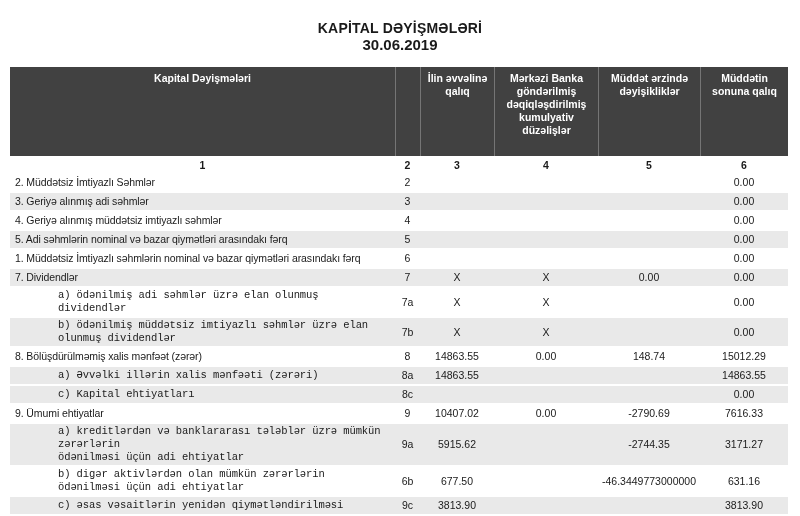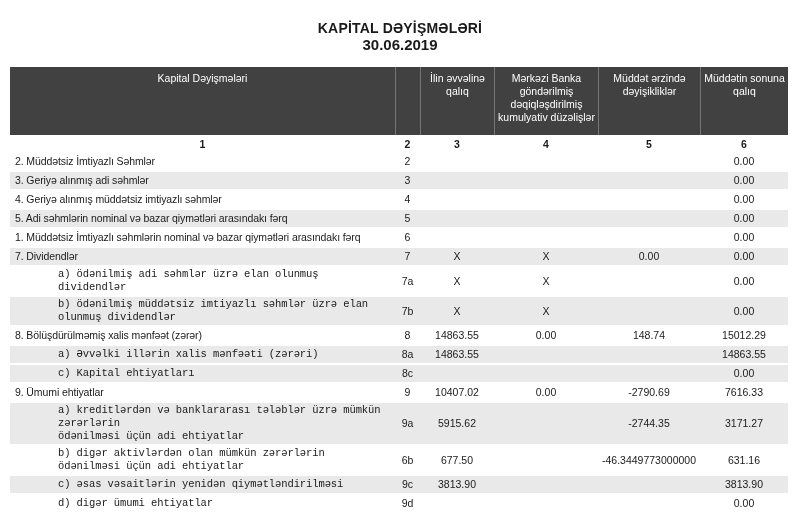--- a/index.html
+++ b/index.html
@@ -26,23 +26,23 @@
   }
   col.c-label{width:385px;}
   col.c-num{width:25px;}
   col.c-begin{width:74px;}
   col.c-cb{width:104px;}
   col.c-change{width:102px;}
   col.c-end{width:88px;}
 
   thead th{
     background:var(--header-bg);color:var(--header-text);
-    font-size:10.5px;font-weight:normal;line-height:13px;
+    font-size:10.5px;font-weight:bold;line-height:13px;
     vertical-align:top;text-align:center;
-    padding:5px 3px 2px;height:61px;
+    padding:5px 3px 19px;height:61px;
   }
   thead th + th{border-left:1px solid rgba(255,255,255,.28);}
 
   tr.numbers td{
     background:#fff;font-size:10.5px;font-weight:bold;
     text-align:center;height:16px;padding:1px 0;
   }
 
   tbody td{
     font-size:10.5px;line-height:13px;vertical-align:middle;

